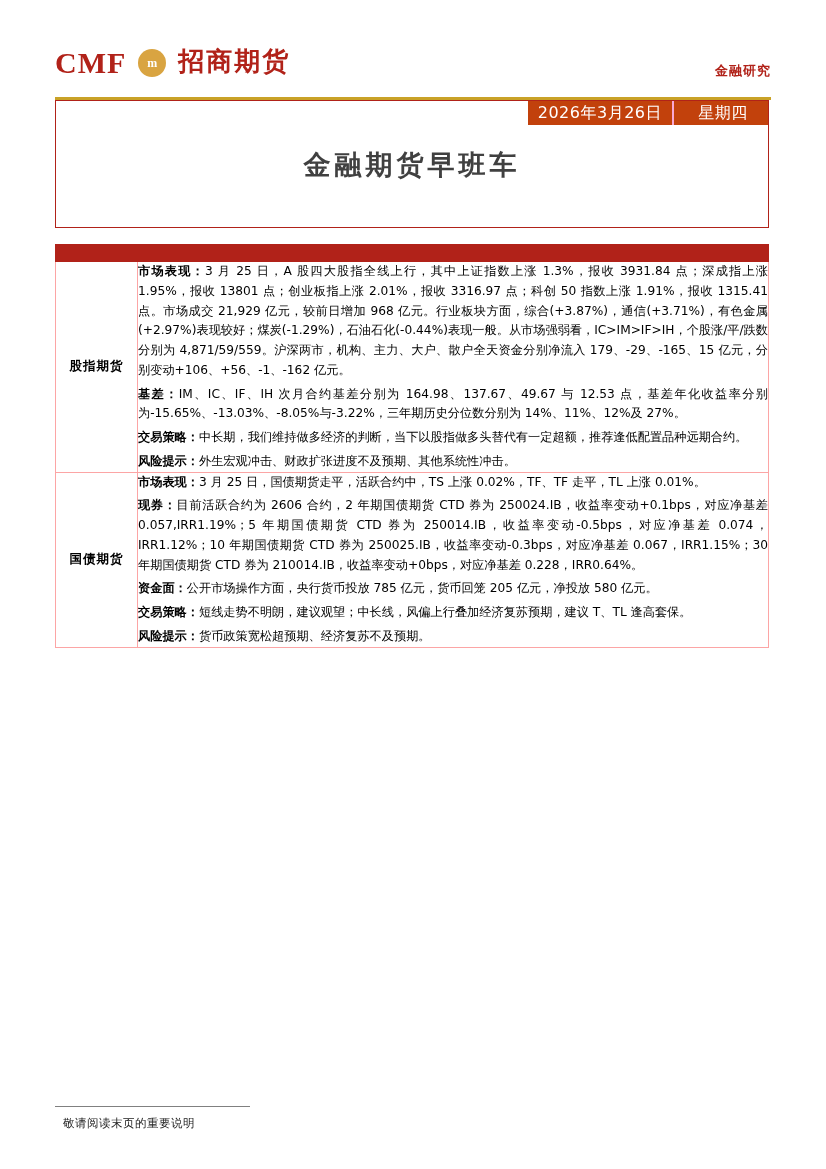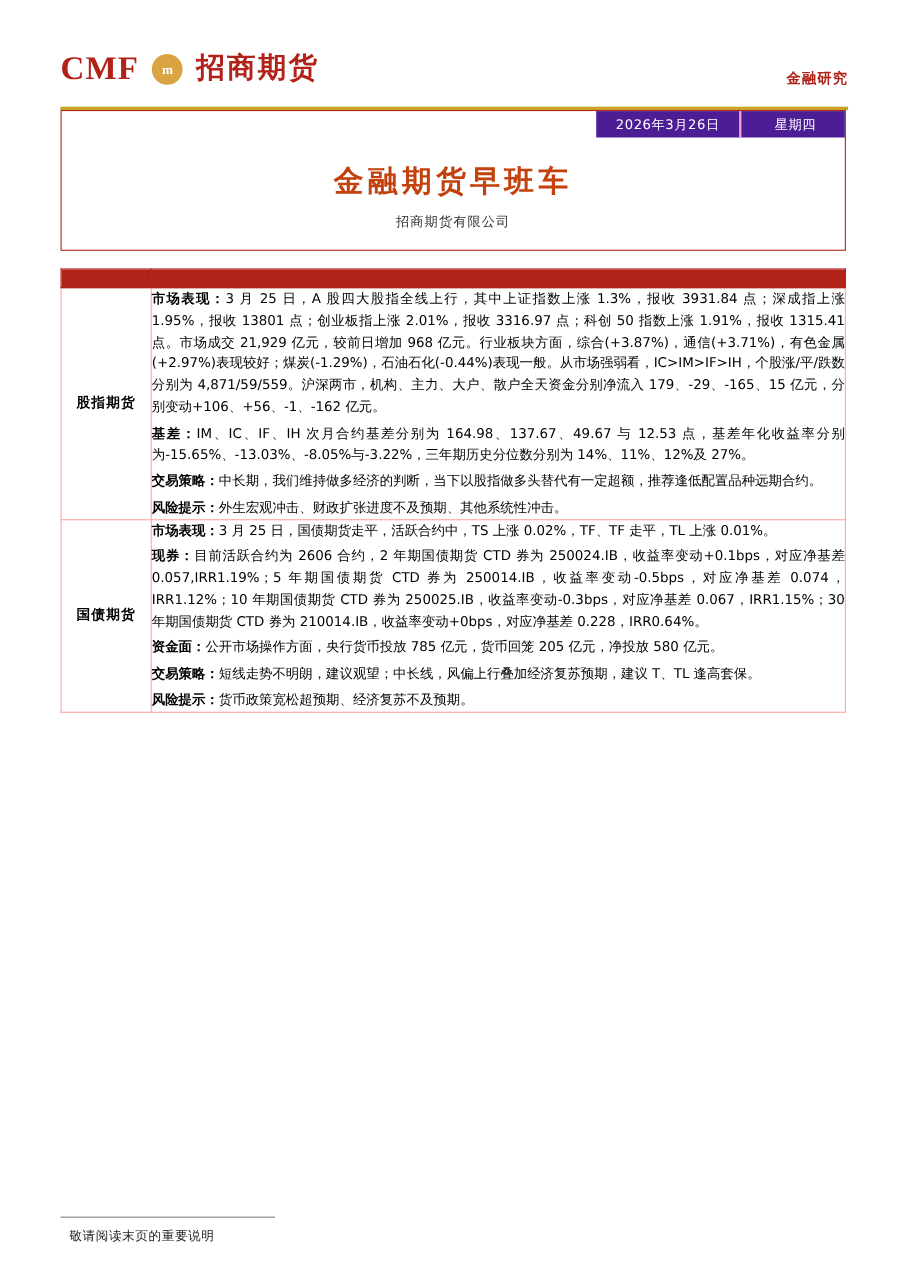--- a/index.html
+++ b/index.html
@@ -97,23 +97,23 @@
     box-sizing: border-box;
   }
   .date-strip {
     position: absolute;
     right: 0px;
     top: 0px;
     display: flex;
     height: 24px;
   }
   .date-cell {
-    background: #4c1d95;
+    background: #c2410c;
     color: #fff;
-    font-size: 12px;
+    font-size: 16px;
     font-family: "DejaVu Sans", sans-serif;
     display: flex;
     align-items: center;
     justify-content: center;
     padding: 0 10px;
     min-width: 110px;
     letter-spacing: 0.5px;
   }
   .date-cell + .date-cell {
     border-left: 2px solid #f9a8d4;
@@ -121,21 +121,21 @@
     padding-left: 14px;
   }
   .doc-title {
     position: absolute;
     left: 0;
     top: 46px;
     width: 100%;
     text-align: center;
     font-size: 27px;
     font-weight: bold;
-    color: #c2410c;
+    color: #404040;
     letter-spacing: 4px;
     font-family: "DejaVu Sans", sans-serif;
   }
   .doc-sub {
     position: absolute;
     left: 0;
     top: 92px;
     width: 100%;
     text-align: center;
     font-size: 12px;
@@ -222,21 +222,20 @@
     <div class="header-right">金融研究</div>
   </div>
   <div class="gold-rule"></div>
 
   <div class="title-box">
     <div class="date-strip">
       <div class="date-cell">2026年3月26日</div>
       <div class="date-cell">星期四</div>
     </div>
     <div class="doc-title">金融期货早班车</div>
-    <div class="doc-sub">招商期货有限公司</div>
   </div>
 
   <table class="main-table">
     <colgroup>
       <col style="width:82px">
       <col>
     </colgroup>
     <tbody>
       <tr class="red-band">
         <td></td>

